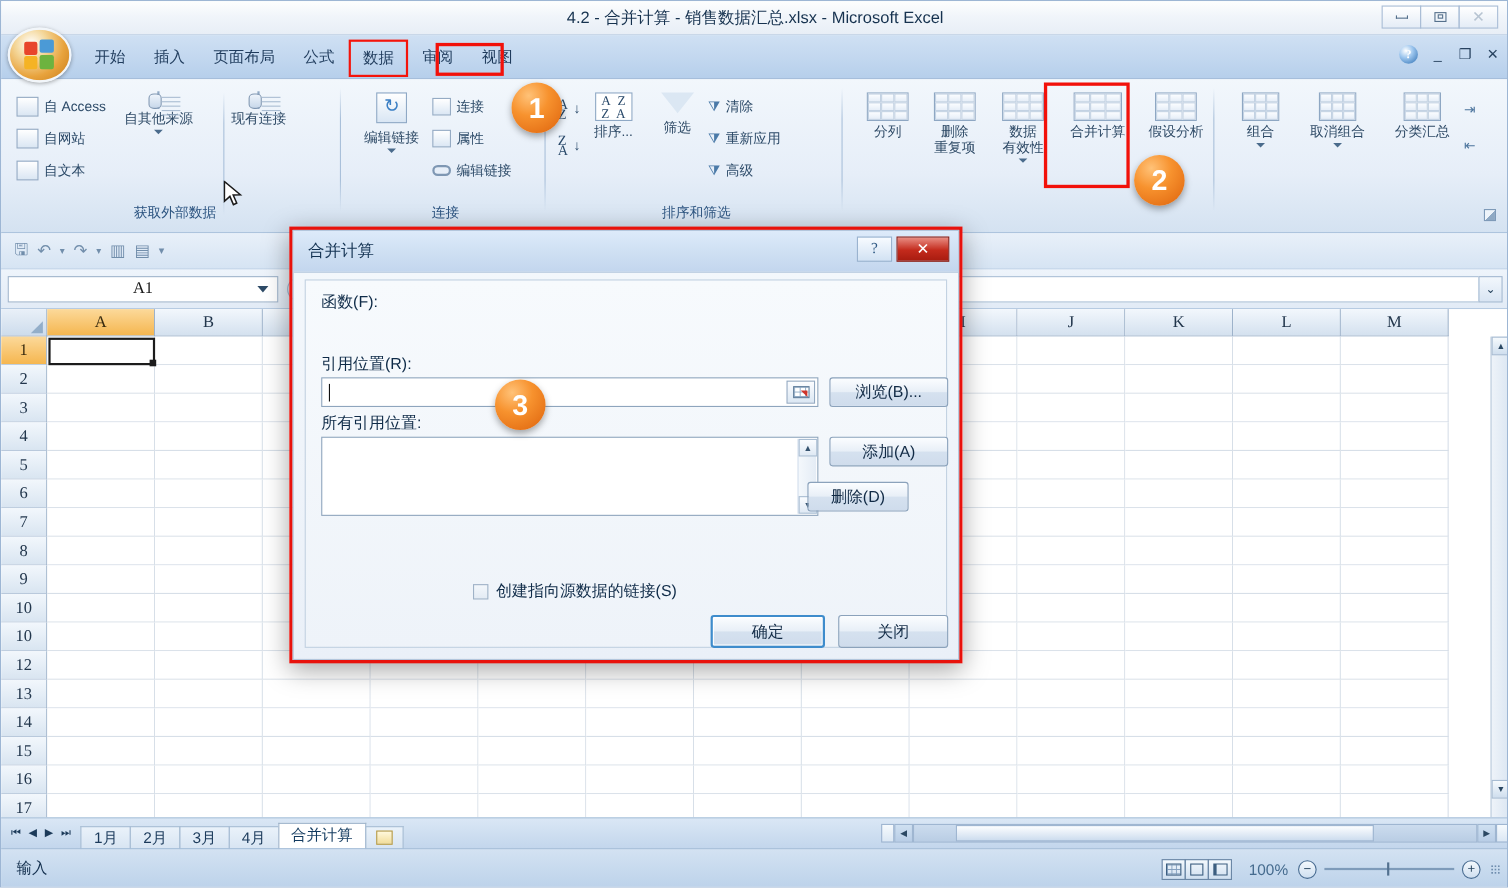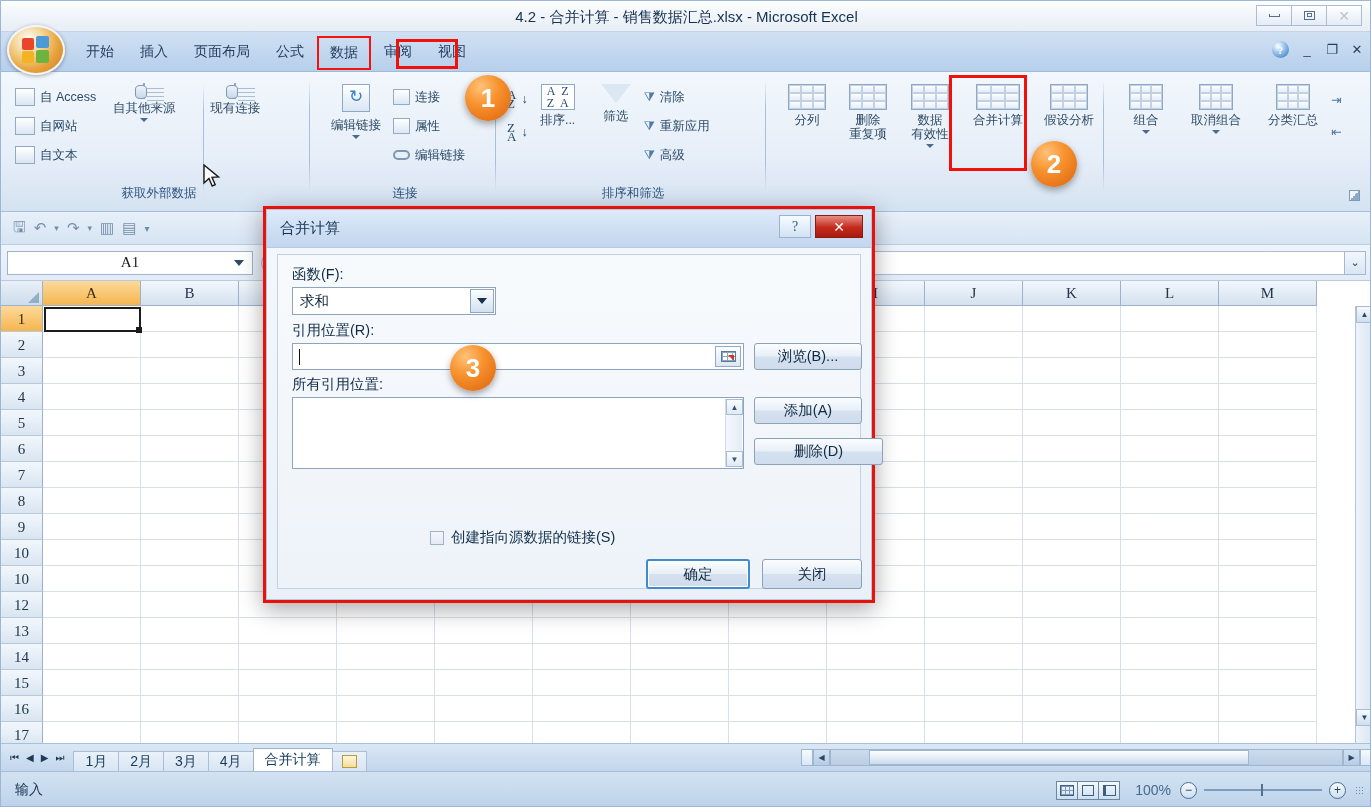--- a/index.html
+++ b/index.html
@@ -1026,24 +1026,20 @@
 
       <div class="dlg-title">
         <span>合并计算</span>
         <div class="dlg-help">?</div>
         <div class="dlg-close">✕</div>
       </div>
 
       <div class="dlg-body">
 
         <div class="dlg-label" style="position:absolute;left:14px;top:10px;">函数(F):</div>
-        <div class="combo" style="position:absolute;left:14px;top:32px;">
-          <span>求和</span>
-          <span class="cbtn"></span>
-        </div>
 
         <div class="dlg-label" style="position:absolute;left:14px;top:66px;">引用位置(R):</div>
         <div class="textfield" style="position:absolute;left:14px;top:88px;width:452px;">
           <span class="caret-bar"></span>
           <span style="font-size:14px;"></span>
           <span class="rngbtn">
             <span class="rb-grid">
                 <span class="rb-arrow"></span>
               </span>
           </span>
@@ -1051,21 +1047,21 @@
         <div class="btn" style="position:absolute;left:476px;top:88px;width:108px;">浏览(B)...</div>
 
         <div class="dlg-label" style="position:absolute;left:14px;top:120px;">所有引用位置:</div>
         <div class="listbox" style="position:absolute;left:14px;top:142px;width:452px;">
           <div class="lb-scroll">
             <div class="lb-arr">▲</div>
             <div class="lb-arr" style="position:absolute;bottom:0;">▼</div>
           </div>
         </div>
         <div class="btn" style="position:absolute;left:476px;top:142px;width:108px;">添加(A)</div>
-        <div class="btn" style="position:absolute;left:476px;top:183px;width:129px;">删除(D)</div>
+        <div class="btn" style="position:absolute;left:456px;top:183px;width:92px;">删除(D)</div>
 
 
         <div class="chkrow" style="position:absolute;left:152px;top:273px;">
           <span class="chk"></span>
           <span>创建指向源数据的链接(S)</span>
         </div>
 
         <div class="btn primary" style="position:absolute;left:368px;top:304px;width:104px;height:30px;">确定</div>
         <div class="btn" style="position:absolute;left:484px;top:304px;width:100px;height:30px;">关闭</div>
 

